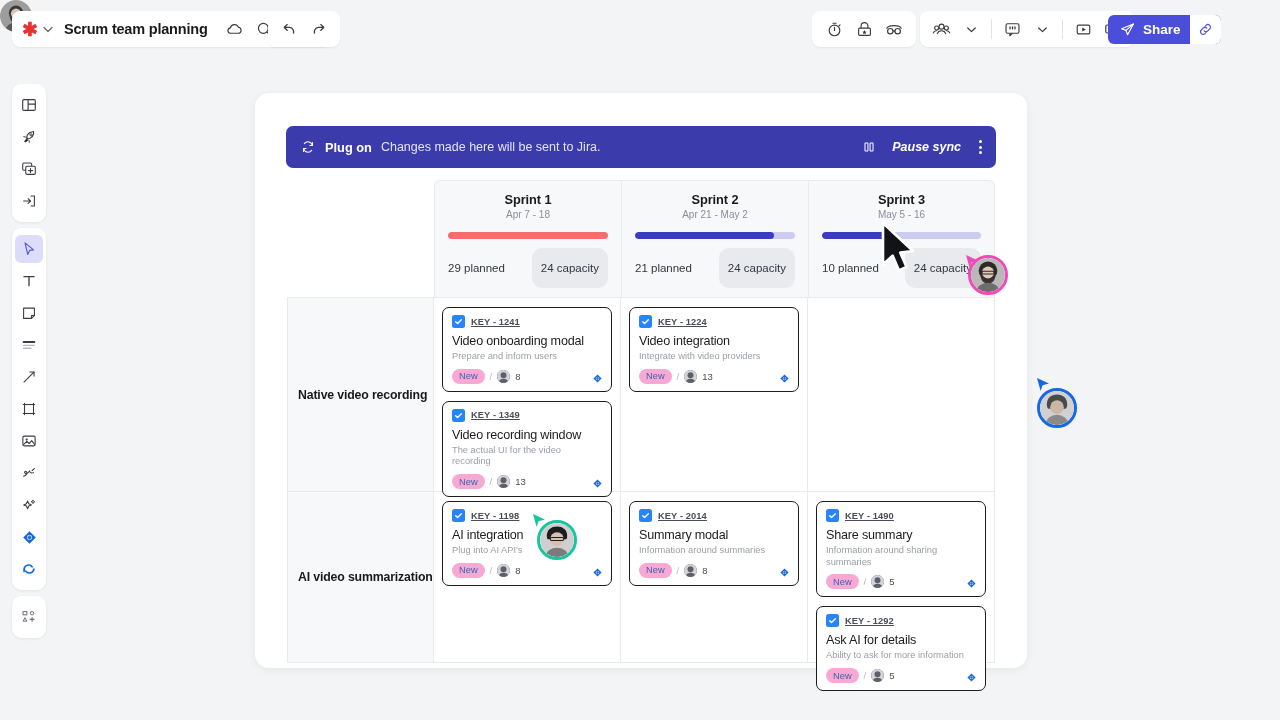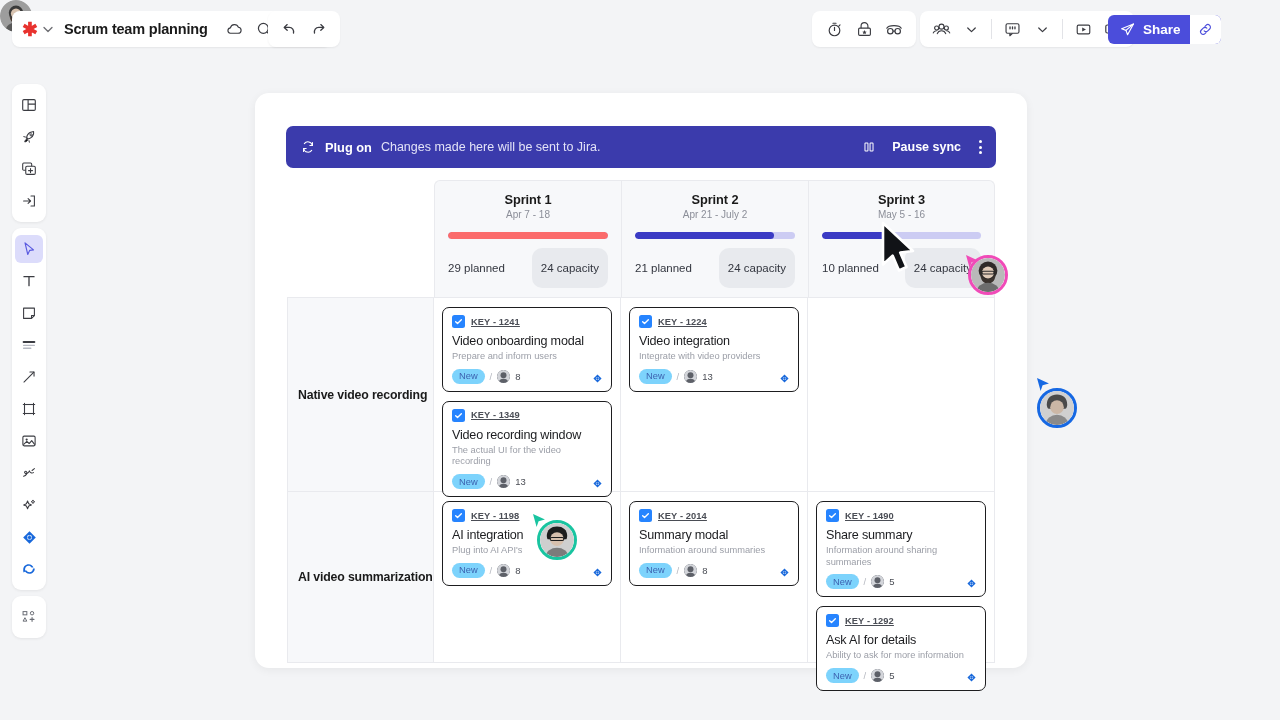--- a/index.html
+++ b/index.html
@@ -65,21 +65,21 @@
   }
 
   .sync-bar {
     position:absolute; left:31px; top:33px; width:710px; height:42px;
     background:#3b3bac; border-radius:7px; display:flex; align-items:center;
     padding:0 14px; color:#fff;
   }
   .sync-left { display:flex; align-items:center; gap:9px; flex:1; }
   .sync-on { font-size:12.8px; font-weight:700; }
   .sync-msg { font-size:12.5px; color:#e3e3f7; }
-  .pause-wrap { display:flex; align-items:flex-start; gap:16px; font-size:12.5px; font-weight:600; cursor:pointer;}
+  .pause-wrap { display:flex; align-items:flex-start; gap:16px; font-size:12.5px; font-weight:600; cursor:pointer;font-style:italic;}
   .kebab { margin-left:18px; display:flex; flex-direction:column; gap:2.5px; cursor:pointer; }
   .kebab i { width:3px; height:3px; border-radius:50%; background:#fff; display:block; }
 
   
   .grid { position:absolute; left:32px; top:87px; width:708px; }
 
   .hdr-row { display:flex; margin-left:147px; }
   .sprint-hdr {
     width:187px; background:#f7f8fa; border:1px solid #e9eaee; border-bottom:none;
     border-right:none; padding:11px 13px 9px 13px; text-align:center;
@@ -116,21 +116,21 @@
   .tcard:last-child { margin-bottom:0; }
   .tc-top { display:flex; align-items:center; gap:6px; }
   .tc-check {
     width:13px; height:13px; background:#2684ff; border-radius:2.5px;
     display:flex; align-items:center; justify-content:center; flex:none;
   }
   .tc-key { font-size:9.3px; font-weight:600; color:#4a4d55; text-decoration:underline; letter-spacing:.1px;}
   .tc-title { font-size:12.6px; color:#1c1d20; margin-top:6px; letter-spacing:-.2px; line-height:1.2;}
   .tc-sub { font-size:9.3px; color:#9b9ea7; margin-top:2px; line-height:1.25;}
   .tc-foot { display:flex; align-items:center; gap:5px; margin-top:6px; }
-  .tc-tag { font-size:9.3px; color:#3d62b0; background:#7dd3fc; border-radius:9px; padding:2.5px 7px; }
+  .tc-tag { font-size:9.3px; color:#3d62b0; background:#f9a8d4; border-radius:9px; padding:2.5px 7px; }
   .tc-slash { font-size:9.5px; color:#b5b8c0; }
   .tc-av { width:13px; height:13px; border-radius:50%; background:#6b6f78; display:block; }
   .tc-pts { font-size:9.5px; color:#4a4d55; }
   .tc-diamond { position:absolute; right:8px; bottom:7px; }
 
   
   .pointer-big { position:absolute; left:877px; top:220px; z-index:40; }
   .collab { position:absolute; z-index:41; }
   .collab .ring { width:40px; height:40px; border-radius:50%; overflow:hidden; }
   .collab .tri { position:absolute; }
@@ -438,21 +438,21 @@
           <div class="sp-fill" id="f0" style="width: 100%; background: rgb(251, 107, 107);"></div>
         </div>
         <div class="sp-foot">
           <span class="sp-planned">29 planned</span>
           <span class="sp-cap">24 capacity</span>
         </div>
       </div>
 
       <div class="sprint-hdr">
         <div class="sp-name">Sprint 2</div>
-        <div class="sp-date">Apr 21 - July 2</div>
+        <div class="sp-date">Apr 21 - May 2</div>
         <div class="sp-bar">
           <div class="sp-fill" id="f1" style="width: 87%; background: rgb(59, 59, 196);"></div>
         </div>
         <div class="sp-foot">
           <span class="sp-planned">21 planned</span>
           <span class="sp-cap">24 capacity</span>
         </div>
       </div>
 
       <div class="sprint-hdr">

